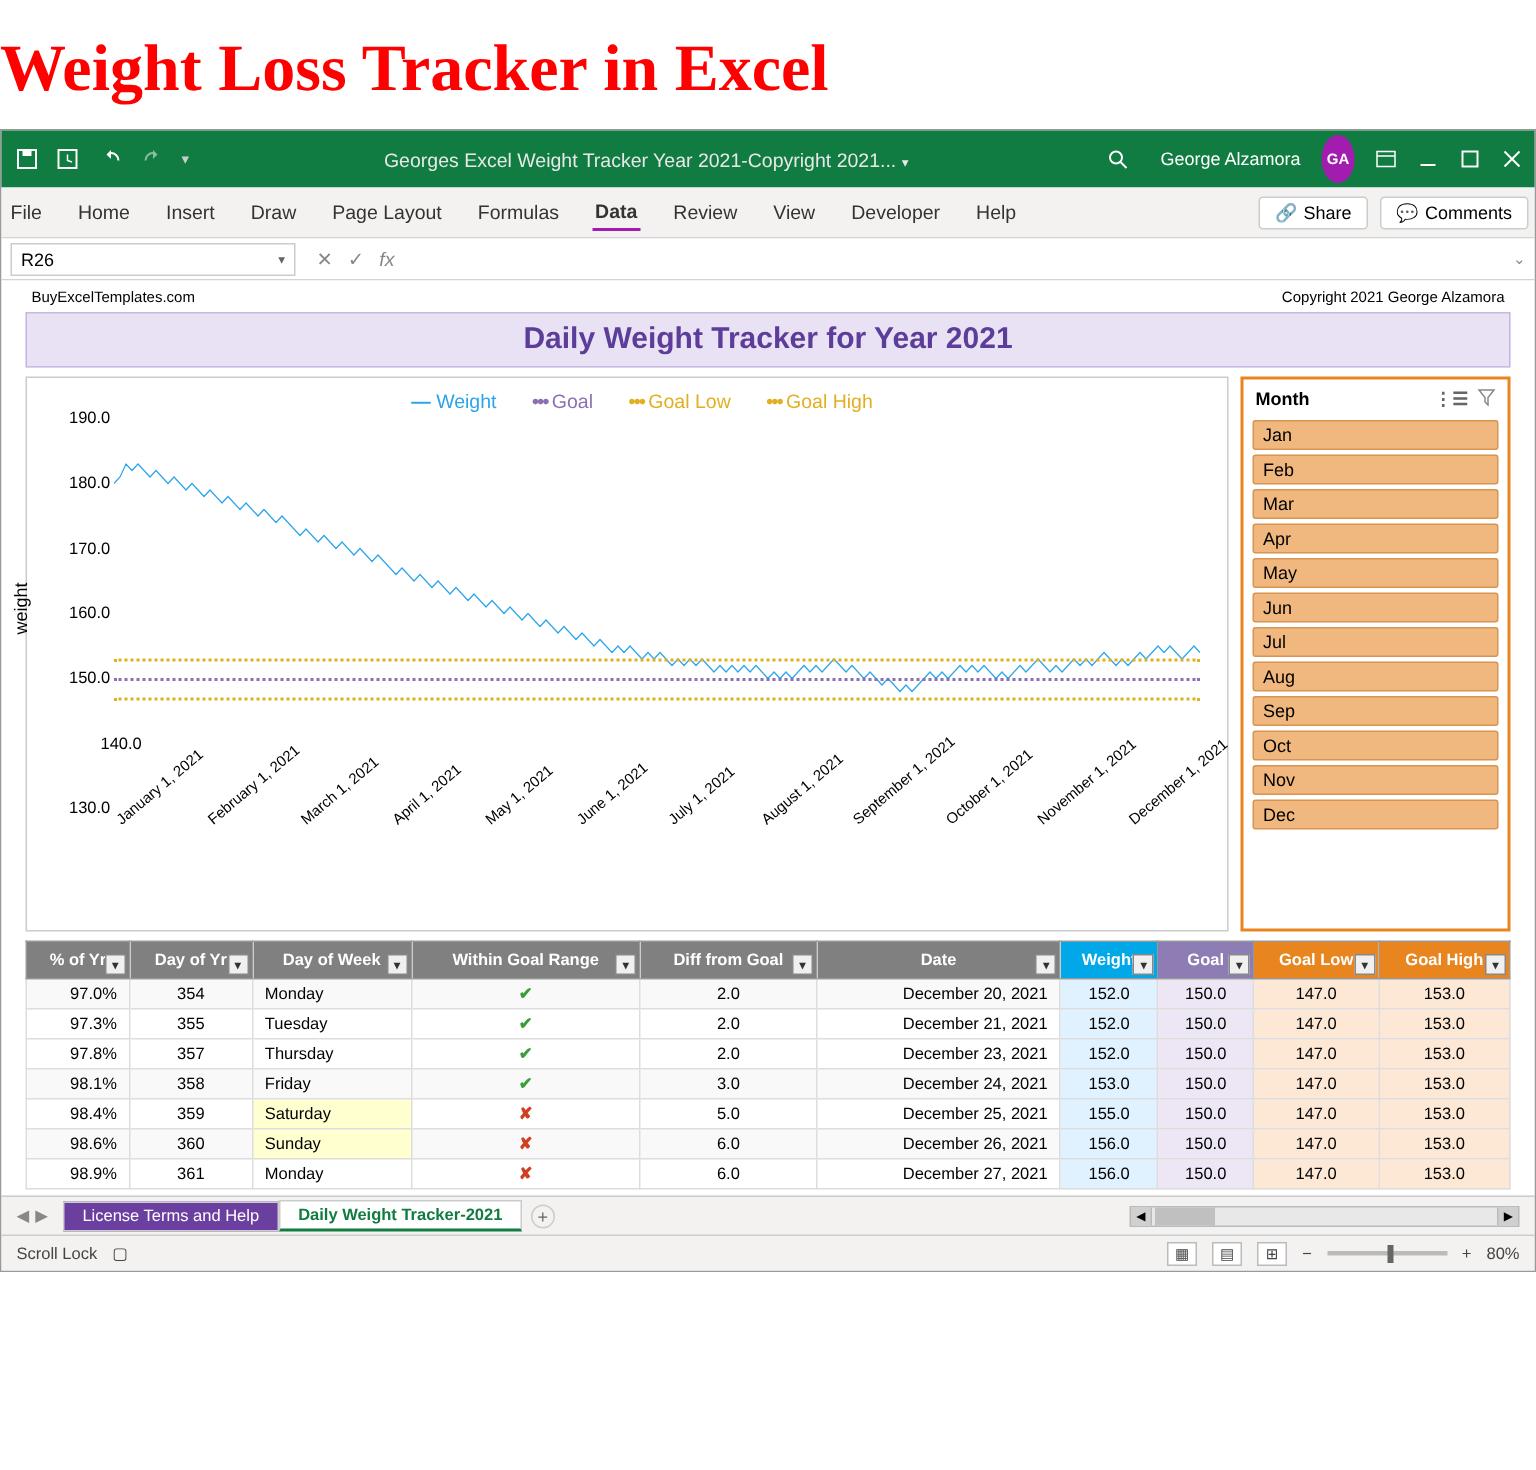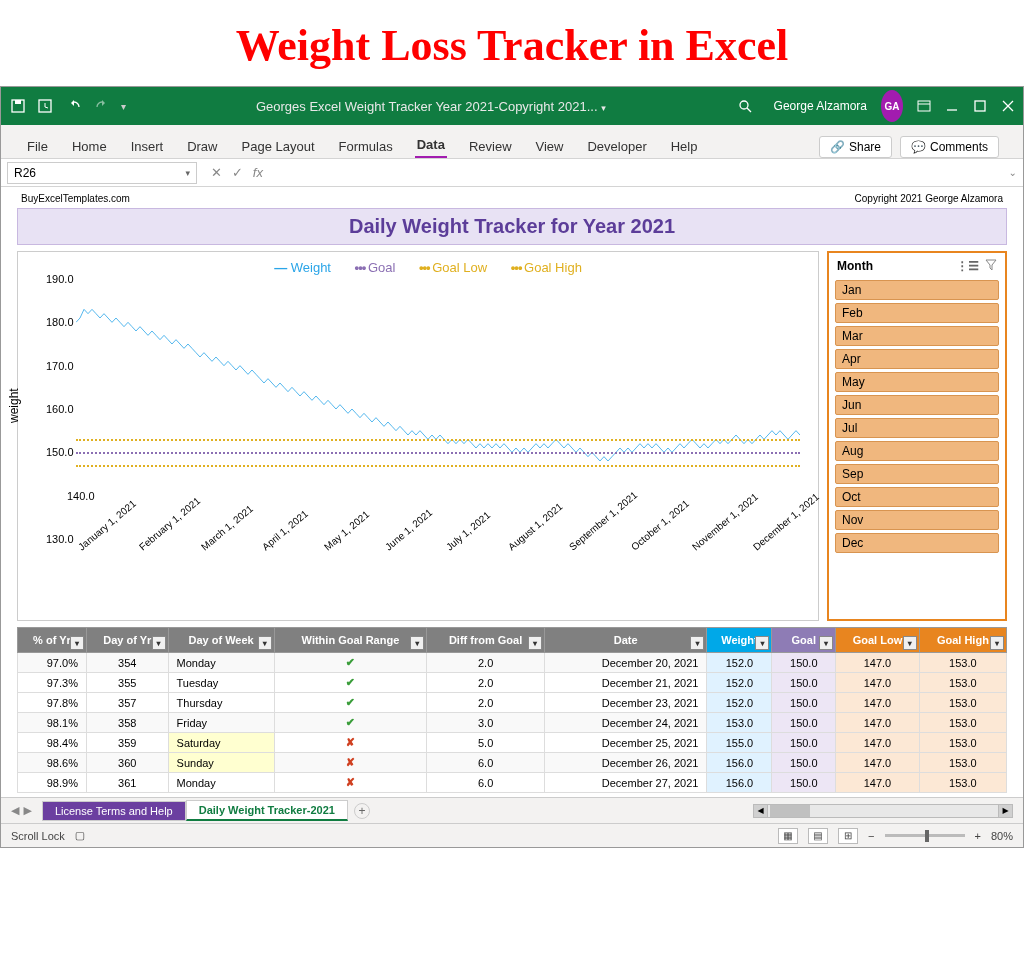--- a/index.html
+++ b/index.html
@@ -1,26 +1,26 @@
 <!DOCTYPE html>
 <html><head>
   <meta charset="utf-8">
   <style>
     * { margin: 0; padding: 0; box-sizing: border-box; font-family: "Segoe UI", Arial, sans-serif; }
     body { width: 1024px; height: 980px; background: #fff; overflow: hidden; }
-    .banner { font-size: 44px; font-weight: bold; color: #ff0000; text-align: center; padding: 20px 0 15px; font-family: Georgia, serif; }
+    .banner { font-size: 44px; font-weight: bold; color: #ff0000; padding: 20px 0 15px; font-family: Georgia, serif; }
     .app { border: 1px solid #999; }
     .titlebar { background: #107c41; height: 38px; display: flex; align-items: center; color: #fff; padding: 0 8px; }
     .tb-left { display: flex; align-items: center; gap: 10px; }
     .tb-icon { width: 18px; height: 18px; display: flex; align-items: center; justify-content: center; cursor: pointer; }
     .tb-title { flex: 1; text-align: center; font-size: 13px; color: #e8e8e8; }
     .tb-right { display: flex; align-items: center; gap: 14px; }
     .avatar { width: 22px; height: 32px; border-radius: 50%; background: #a21caf; font-size: 10px; display: flex; align-items: center; justify-content: center; font-weight: bold; }
     .wincontrol { width: 14px; height: 14px; display:flex;align-items:center;justify-content:center; cursor:pointer; }
-    .ribbon { background: #f3f2f1; height: 34px; display: flex; align-items: flex-end; padding: 0 24px; gap: 20px; border-bottom: 1px solid #d4d4d4; }
+    .ribbon { background: #f3f2f1; height: 34px; display: flex; align-items: center; padding: 0 4px; gap: 20px; border-bottom: 1px solid #d4d4d4; }
     .ribbon-tab { font-size: 13px; color: #333; cursor: pointer; padding: 4px 2px; }
     .ribbon-tab.active { font-weight: bold; border-bottom: 2px solid #a21caf; }
     .ribbon-right { margin-left: auto; display: flex; gap: 8px; }
     .ribbon-btn { border: 1px solid #ccc; background: #fff; padding: 3px 10px; font-size: 12px; border-radius: 3px; cursor: pointer; display:flex;align-items:center;gap:4px; }
     .formula-bar { height: 28px; display: flex; align-items: center; border-bottom: 1px solid #d4d4d4; background: #fff; }
     .name-box { width: 190px; height: 22px; border: 1px solid #ccc; margin: 0 6px; font-size: 12px; padding: 0 6px; display: flex; align-items: center; justify-content: space-between; }
     .fx-icons { display: flex; gap: 10px; padding: 0 8px; color: #888; font-size: 13px; }
     .fx-input { flex: 1; border: none; height: 22px; font-size: 12px; padding: 0 4px; }
     .sheet-area { background: #fff; padding: 4px 8px; }
     .sheet-header { display: flex; justify-content: space-between; font-size: 10px; padding: 2px 12px; }

